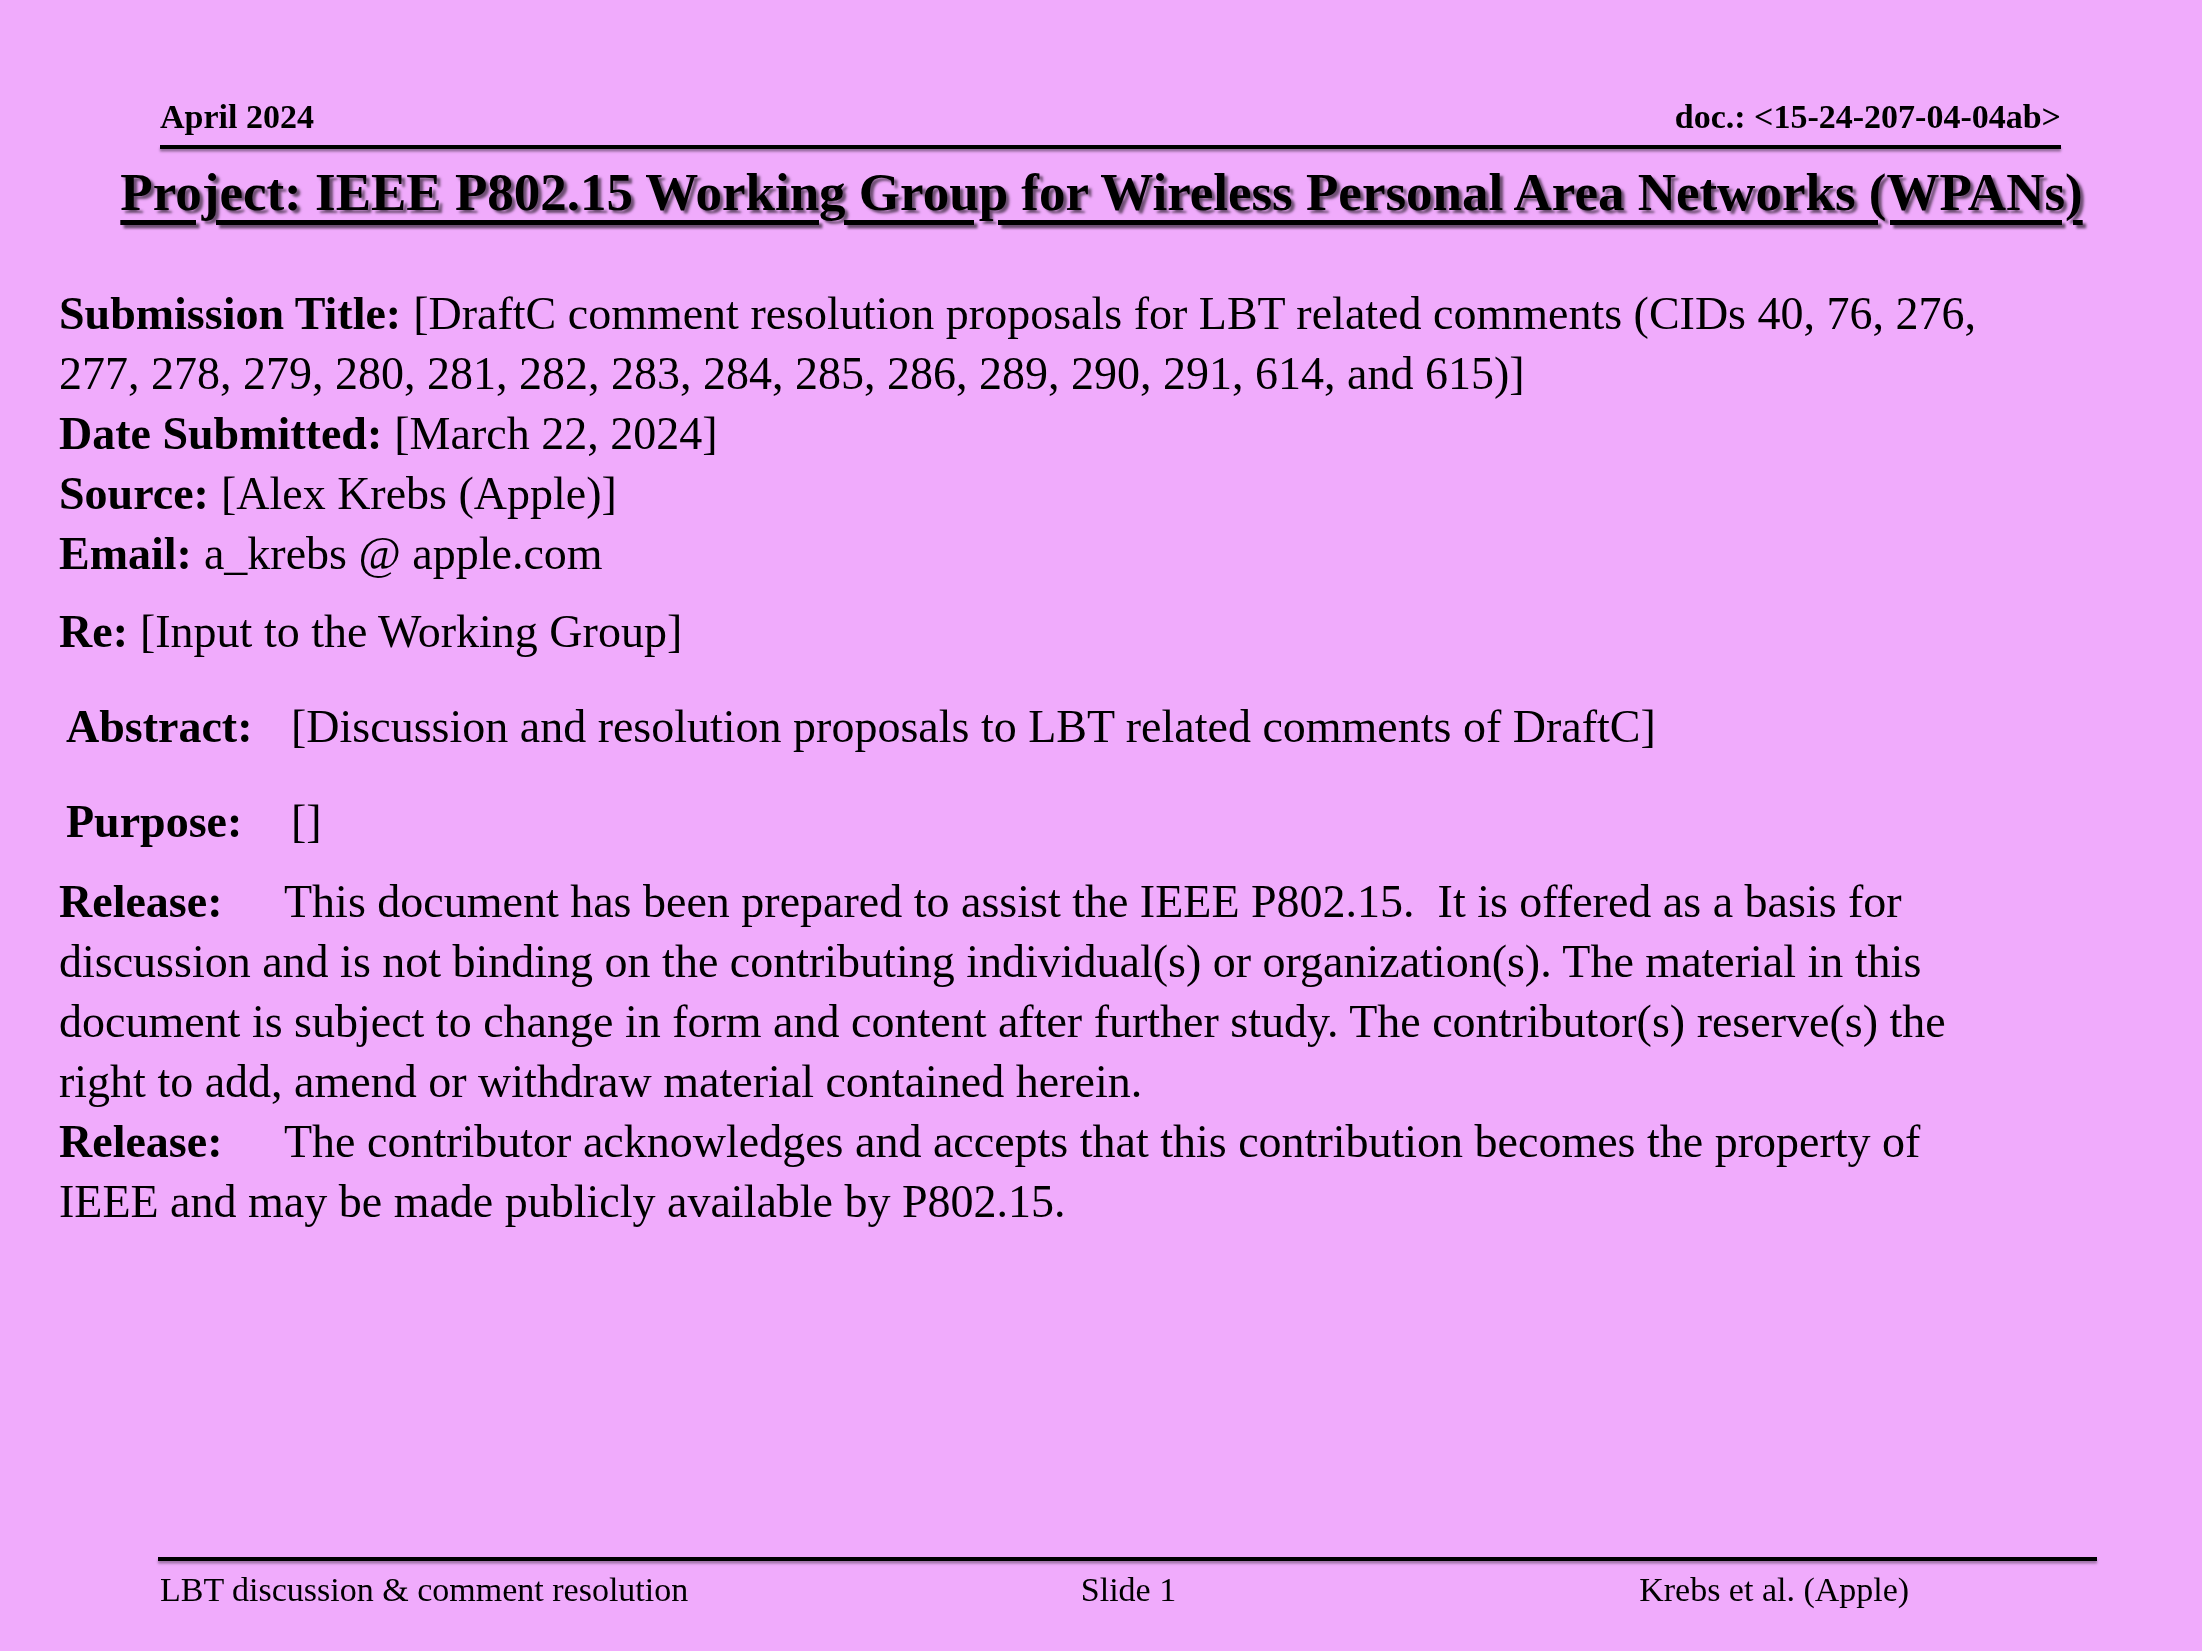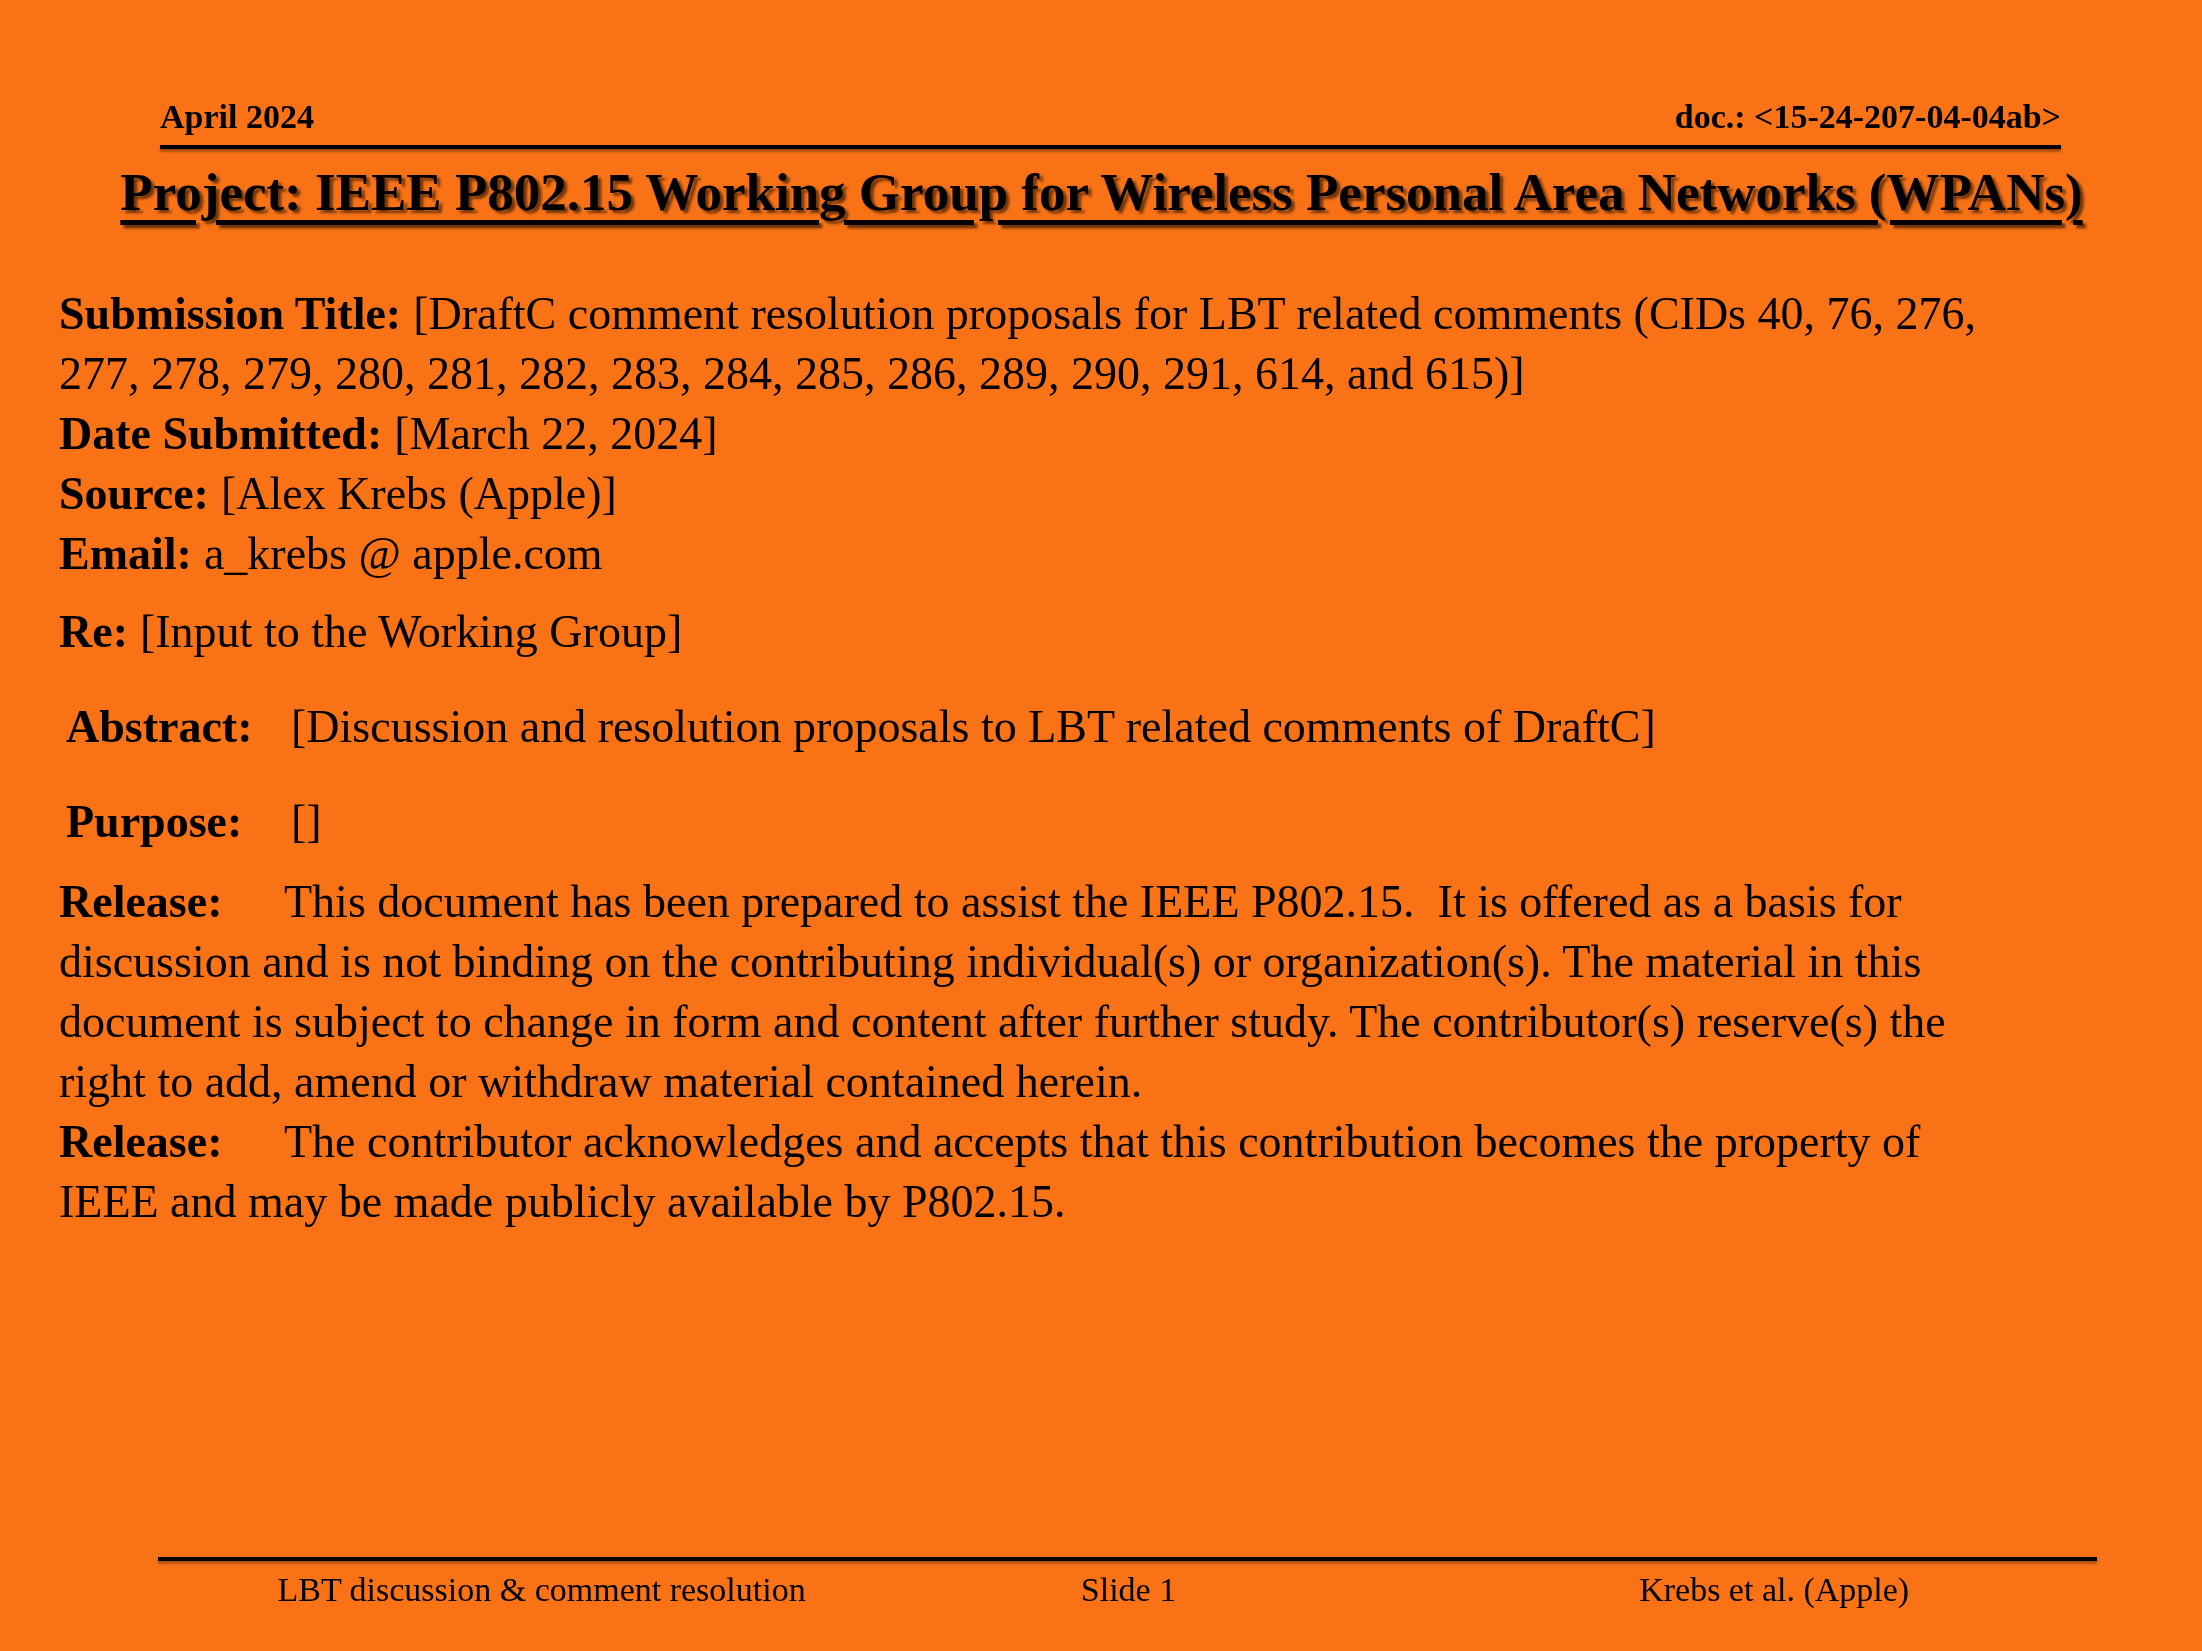--- a/index.html
+++ b/index.html
@@ -1,20 +1,20 @@
 <!DOCTYPE html>
 <html style="font-size:13.8px"><head>
 <meta charset="utf-8">
 <style>
   html, body { margin: 0; padding: 0; background: #ffffff; }
   .slide {
     position: relative;
     width: 2203px;
     height: 1652px;
-    background: #f97316;
+    background: #f0abfc;
     font-family: "Liberation Serif", "DejaVu Serif", serif;
     color: #000000;
     overflow: hidden;
   }
 
   
   .header {
     position: absolute;
     left: 160px; right: 142px; top: 96px;
     display: flex;
@@ -69,21 +69,21 @@
     border-top: 4.3px solid #000000;
     box-shadow: 0 2.6px 2.6px rgba(0,0,0,0.35);
   }
   .footer {
     position: absolute;
     left: 160px; right: 106px; top: 1568px;
     display: flex;
     font-size: 34px;
     line-height: 43px;
   }
-  .footer .fl { flex: 1; text-align: right; }
+  .footer .fl { flex: 1; text-align: left; }
   .footer .fc { flex: 1; text-align: center; }
   .footer .fr { flex: 1; text-align: center; }
 </style>
 </head>
 <body>
 
 <div class="slide">
 
   <div class="header">
       <span>April 2024</span>

